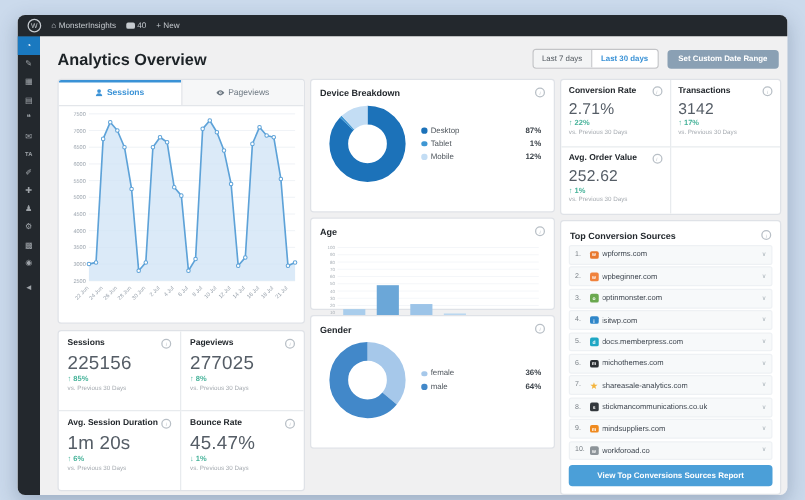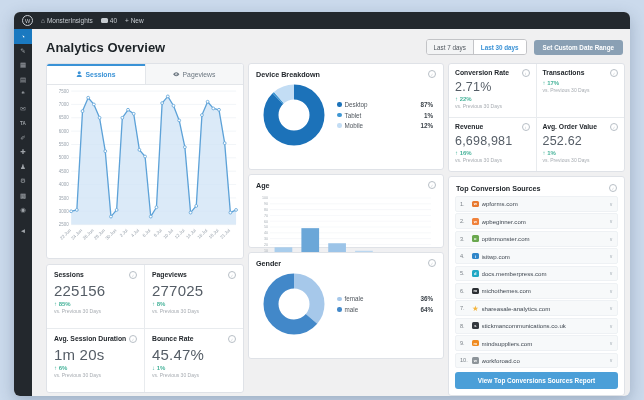--- a/index.html
+++ b/index.html
@@ -382,30 +382,22 @@
               </div>
               <div class="stat-value">2.71%</div>
               <div class="stat-change">↑ 22%</div>
               <div class="stat-compare">vs. Previous 30 Days</div>
             </div>
             <div class="stat-card">
               <div class="stat-head">
                 <span class="stat-label">Transactions</span>
                 <span class="info">i</span>
               </div>
+              <div class="stat-value">3142</div>
               <div class="stat-change">↑ 17%</div>
-              <div class="stat-compare">vs. Previous 30 Days</div>
-            </div>
-            <div class="stat-card">
-              <div class="stat-head">
-                <span class="stat-label">Revenue</span>
-                <span class="info">i</span>
-              </div>
-              <div class="stat-value">6,698,981</div>
-              <div class="stat-change">↑ 16%</div>
               <div class="stat-compare">vs. Previous 30 Days</div>
             </div>
             <div class="stat-card">
               <div class="stat-head">
                 <span class="stat-label">Avg. Order Value</span>
                 <span class="info">i</span>
               </div>
               <div class="stat-value">252.62</div>
               <div class="stat-change">↑ 1%</div>
               <div class="stat-compare">vs. Previous 30 Days</div>

